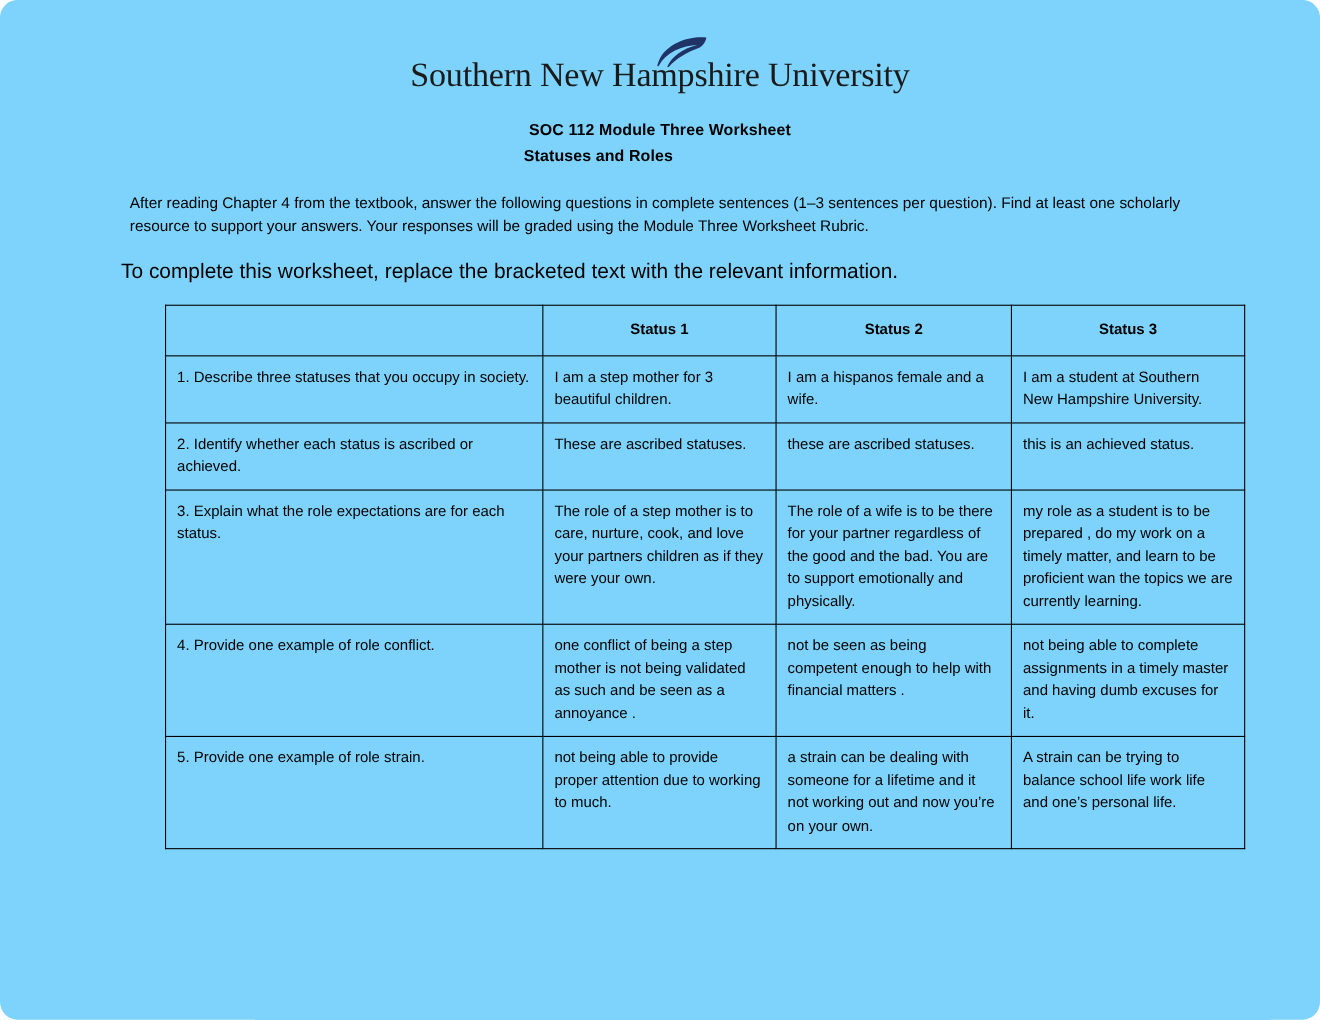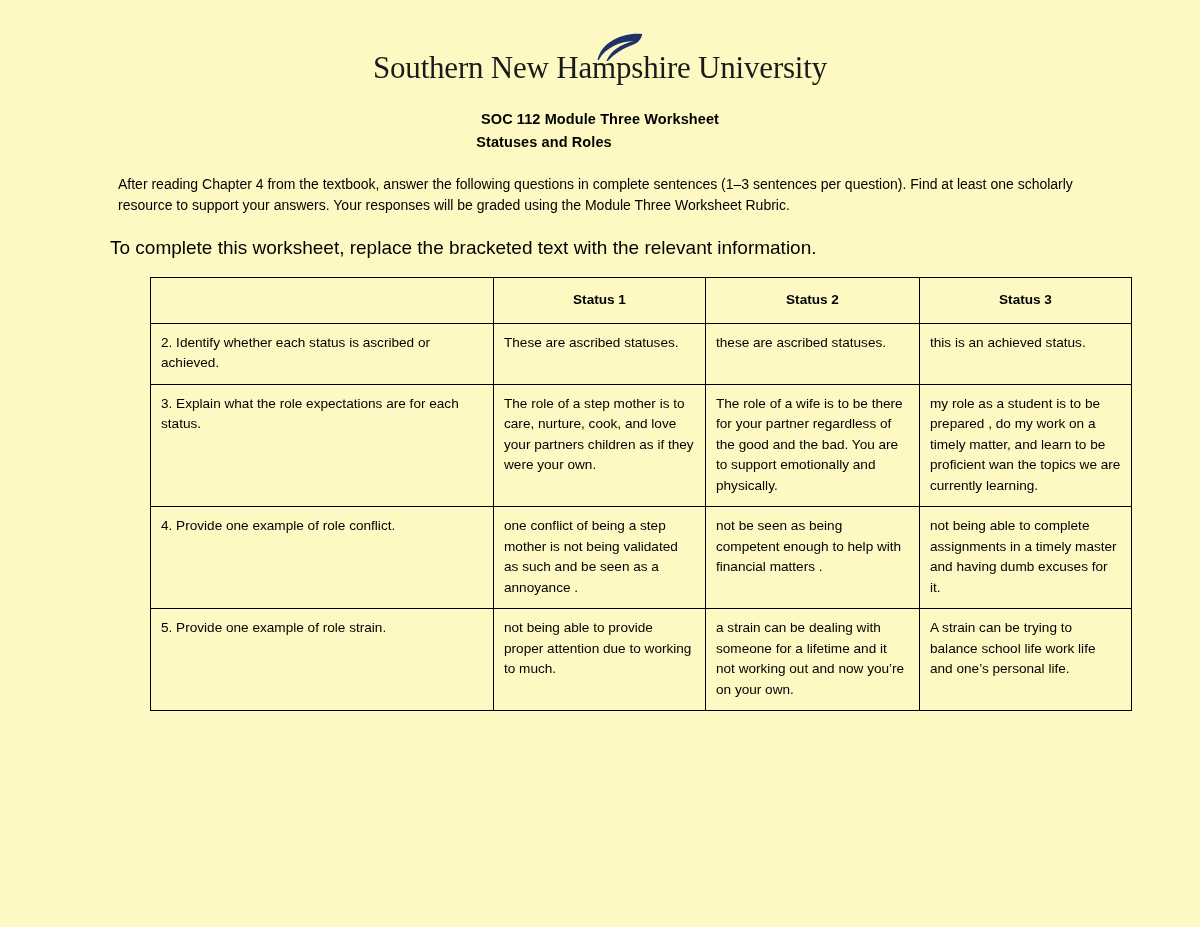--- a/index.html
+++ b/index.html
@@ -13,22 +13,23 @@
     height: 927px;
     font-family: "Liberation Sans", sans-serif;
     color: #000000;
     overflow: hidden;
   }
 
   .page {
     position: relative;
     width: 1200px;
     height: 927px;
-    background: #fef9c3;
+    background: #7dd3fc;
     box-sizing: border-box;
+    border-radius: 16px;
   }
 
   
   .logo-block {
     position: absolute;
     left: 0;
     top: 52px;
     width: 1200px;
     text-align: center;
   }
@@ -166,20 +167,26 @@
       <thead>
         <tr class="row-h">
           <th class="col-blank"></th>
           <th>Status 1</th>
           <th>Status 2</th>
           <th>Status 3</th>
         </tr>
       </thead>
       <tbody>
         <tr>
+          <td class="q-cell">1. Describe three statuses that you occupy in society.</td>
+          <td>I am a step mother for 3 beautiful children.</td>
+          <td>I am a hispanos female and a wife.</td>
+          <td>I am a student at Southern New Hampshire University.</td>
+        </tr>
+        <tr>
           <td class="q-cell">2. Identify whether each status is ascribed or achieved.</td>
           <td>These are ascribed statuses.</td>
           <td>these are ascribed statuses.</td>
           <td>this is an achieved status.</td>
         </tr>
         <tr>
           <td class="q-cell">3. Explain what the role expectations are for each status.</td>
           <td>The role of a step mother is to care, nurture, cook, and love your partners children as if they were your own.</td>
           <td>The role of a wife is to be there for your partner regardless of the good and the bad. You are to support emotionally and physically.</td>
           <td>my role as a student is to be prepared , do my work on a timely matter, and learn to be proficient wan the topics we are currently learning.</td>

